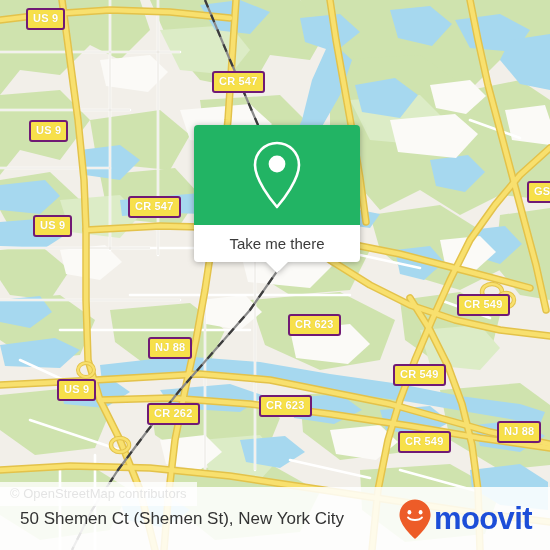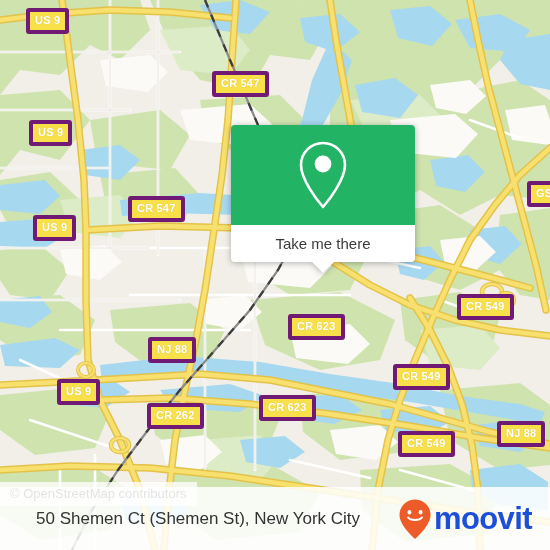--- a/index.html
+++ b/index.html
@@ -12,21 +12,21 @@
   #app{position:relative;width:550px;height:550px;overflow:hidden;}
 
   
   #map{position:absolute;inset:0;background:#f2efe9;overflow:hidden;}
   #map svg{position:absolute;top:0;left:0;display:block;}
 
   
   .shield{
     position:absolute;
     background:#f7e04a;
-    border:4px solid #701a75;
+    border:2px solid #701a75;
     border-radius:3px;
     color:#ffffff;
     font-weight:bold;
     font-size:11px;
     line-height:1;
     padding:3px 5px 4px 5px;
     white-space:nowrap;
     letter-spacing:.2px;
     text-shadow:0 0 1px rgba(120,100,0,.25);
     box-sizing:border-box;
@@ -38,23 +38,22 @@
     font-size:16px;
     white-space:nowrap;
     text-shadow:
       -1.4px -1.4px 0 rgba(255,255,255,.9), 1.4px -1.4px 0 rgba(255,255,255,.9),
       -1.4px  1.4px 0 rgba(255,255,255,.9), 1.4px  1.4px 0 rgba(255,255,255,.9),
        0 0 3px rgba(255,255,255,.9);
   }
 
   
   #popup{
-    position:absolute;left:194px;top:125px;width:184px;
+    position:absolute;left:194px;top:125px;width:166px;
     filter:drop-shadow(0 1px 3px rgba(0,0,0,.30));
-    margin-left:37px;
   }
   #popup-head{
     background:#22b464;
     height:100px;
     border-radius:4px 4px 0 0;
     display:flex;align-items:center;justify-content:center;
   }
   #popup-head svg{display:block;}
   #popup-foot{
     background:#ffffff;
@@ -84,21 +83,21 @@
 
   
   #bottombar{
     position:absolute;left:0;right:0;top:487px;height:63px;
     background:rgba(255,255,255,.86);
     display:flex;align-items:center;
     box-sizing:border-box;
     padding:0 18px 0 20px;
   }
   #bottom-title{
-    color:#333333;font-size:17px;white-space:nowrap;flex:1 1 auto;margin-left:16px;
+    color:#333333;font-size:17px;white-space:nowrap;flex:1 1 auto;
   }
   #logo{display:flex;align-items:center;gap:2px;flex:0 0 auto;}
   #logo svg{display:block;}
   #logo-word{
     color:#1d4ed8;font-size:31px;font-weight:bold;letter-spacing:-.6px;
     line-height:1;
   }
 </style>
 </head>
 <body>

